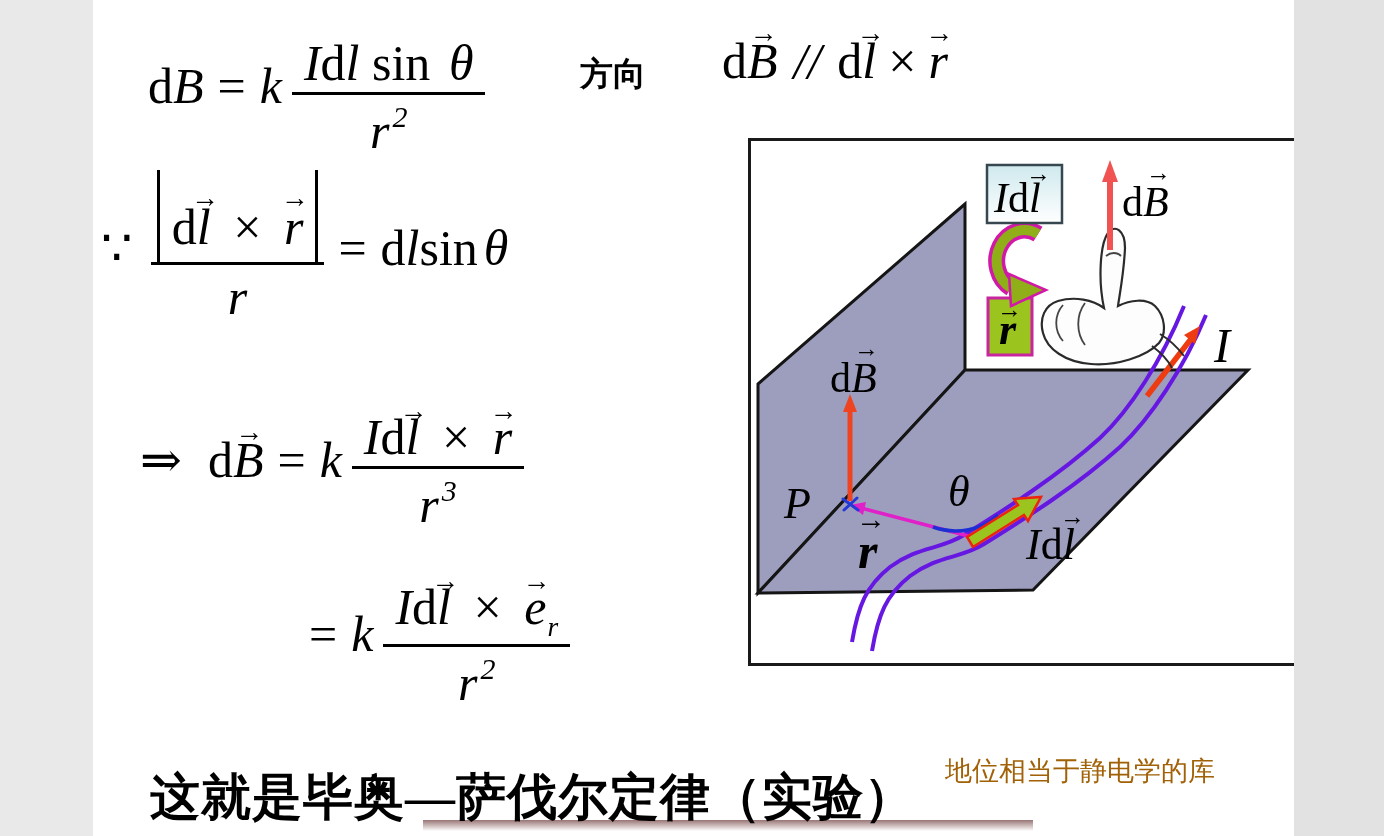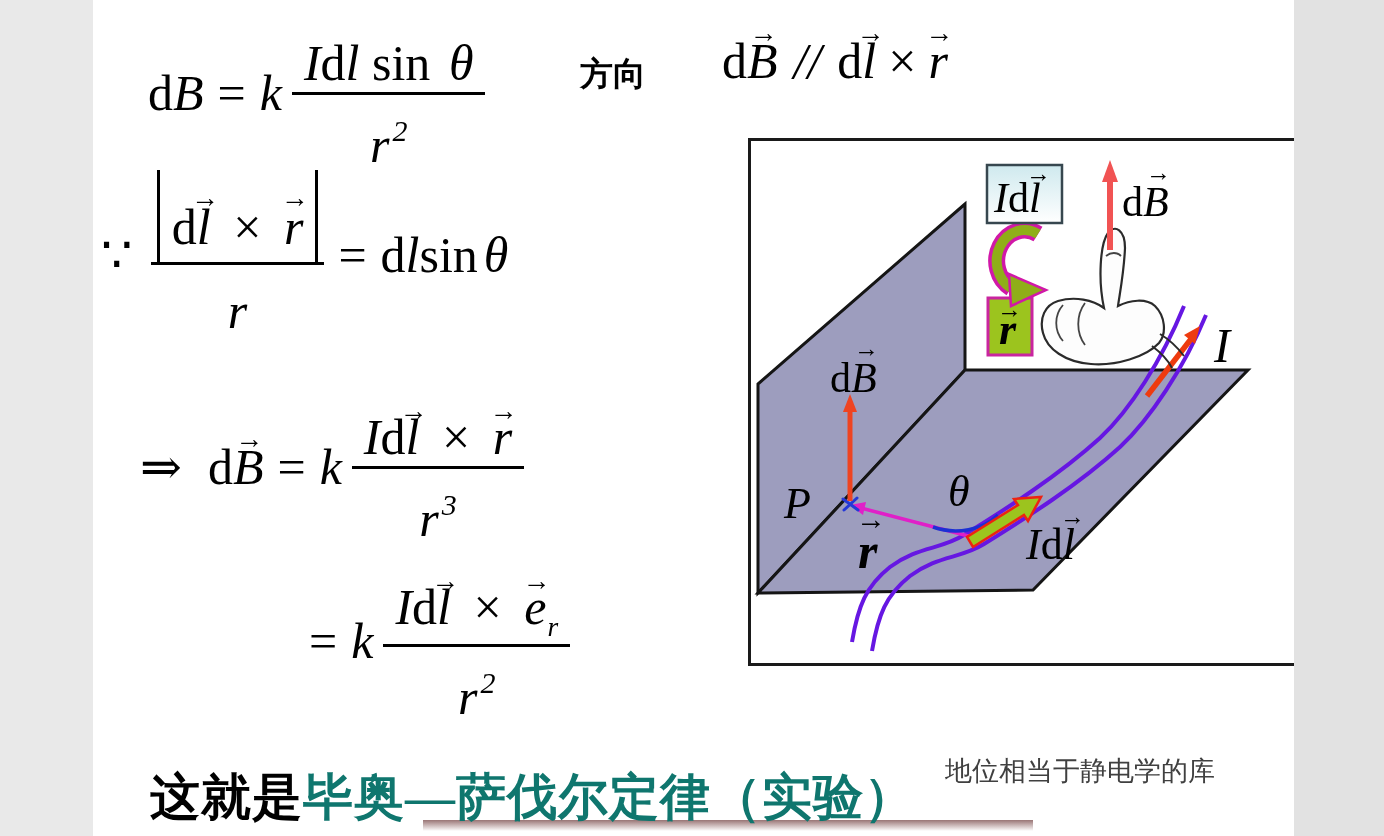--- a/index.html
+++ b/index.html
@@ -13,37 +13,37 @@
   
   .fx{position:absolute;display:flex;align-items:center;color:#000;white-space:nowrap;}
   .it{font-style:italic;}
   .rm{font-style:normal;}
   .sym{font-family:"DejaVu Serif","DejaVu Sans",serif;font-style:normal;}
   .eq{margin:0 14px;font-style:normal;}
   .mlS{margin-left:6px;} .mlM{}
   .frac{display:inline-flex;flex-direction:column;align-items:center;margin-left:10px;}
   .num,.den{padding:2px 12px;line-height:1.06;}
   .num{padding-top:0.5em;}
-  .den{padding-top:20px;}
+  .den{padding-top:6px;}
   .bar{height:3px;background:#000;align-self:stretch;}
   .sup{font-size:0.6em;font-style:italic;vertical-align:0.7em;margin-left:3px;}
   .sub{font-size:0.55em;font-style:italic;vertical-align:-0.45em;margin-left:1px;}
   .vec{position:relative;display:inline-block;}
   .vec .arr{position:absolute;left:50%;top:-0.54em;transform:translateX(-46%);
             font-size:0.56em;font-style:normal;}
   .abs{border-left:3px solid #000;border-right:3px solid #000;
        padding:0.55em 12px 6px;display:inline-block;}
 
   .cjk-sans{font-family:"Liberation Sans","DejaVu Sans",sans-serif;}
   .conclusion{position:absolute;left:57px;top:764px;font-size:50px;font-weight:700;
               letter-spacing:1px;display:flex;}
-  .law{color:#0f766e;}
+  .law{color:#000000;}
   .smear{position:absolute;left:330px;top:820px;width:610px;height:11px;
          background:linear-gradient(180deg,rgba(70,4,4,0.55),rgba(70,4,4,0));}
-  .note{position:absolute;left:852px;top:752px;font-size:27px;line-height:1.42;color:#404040;}
+  .note{position:absolute;left:852px;top:752px;font-size:27px;line-height:1.42;color:#a16207;}
 
   .diagram{position:absolute;left:655px;top:138px;width:549px;height:528px;}
   svg text{font-family:"Liberation Serif","DejaVu Serif",serif;fill:#000;}
 </style>
 </head>
 <body>
 
 <div class="screen">
   <div class="band left"></div>
   <div class="slide">

